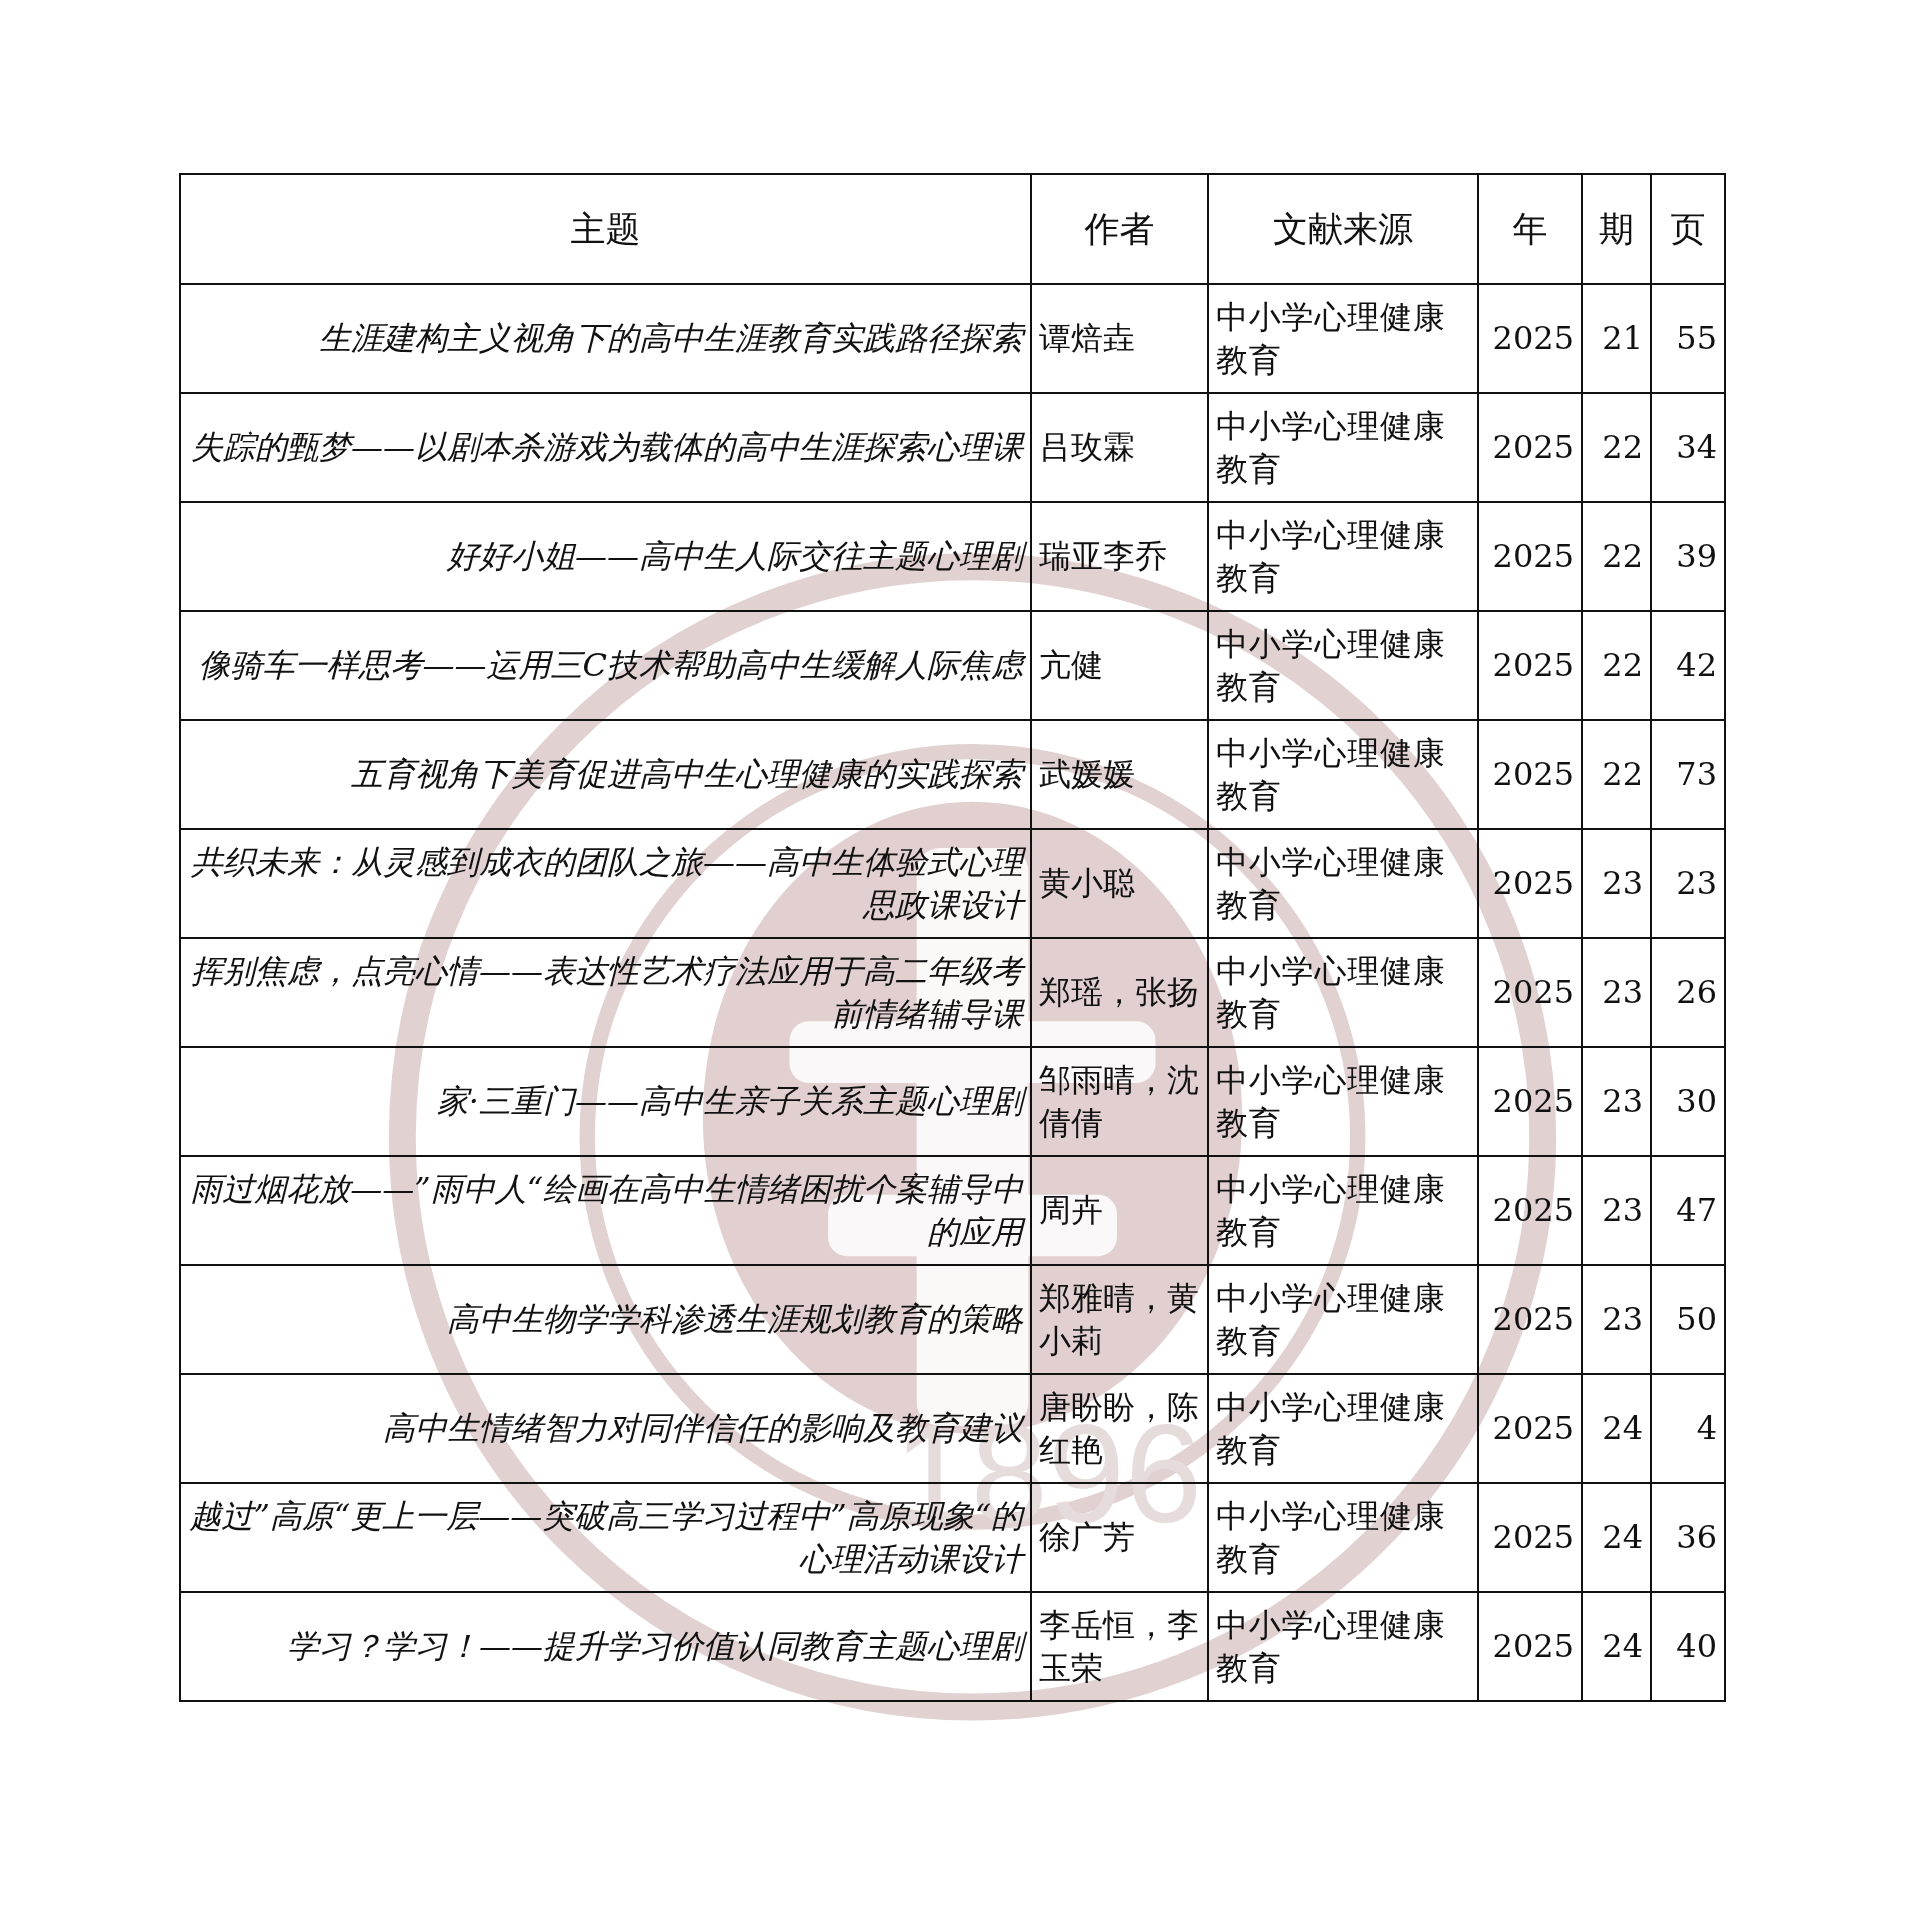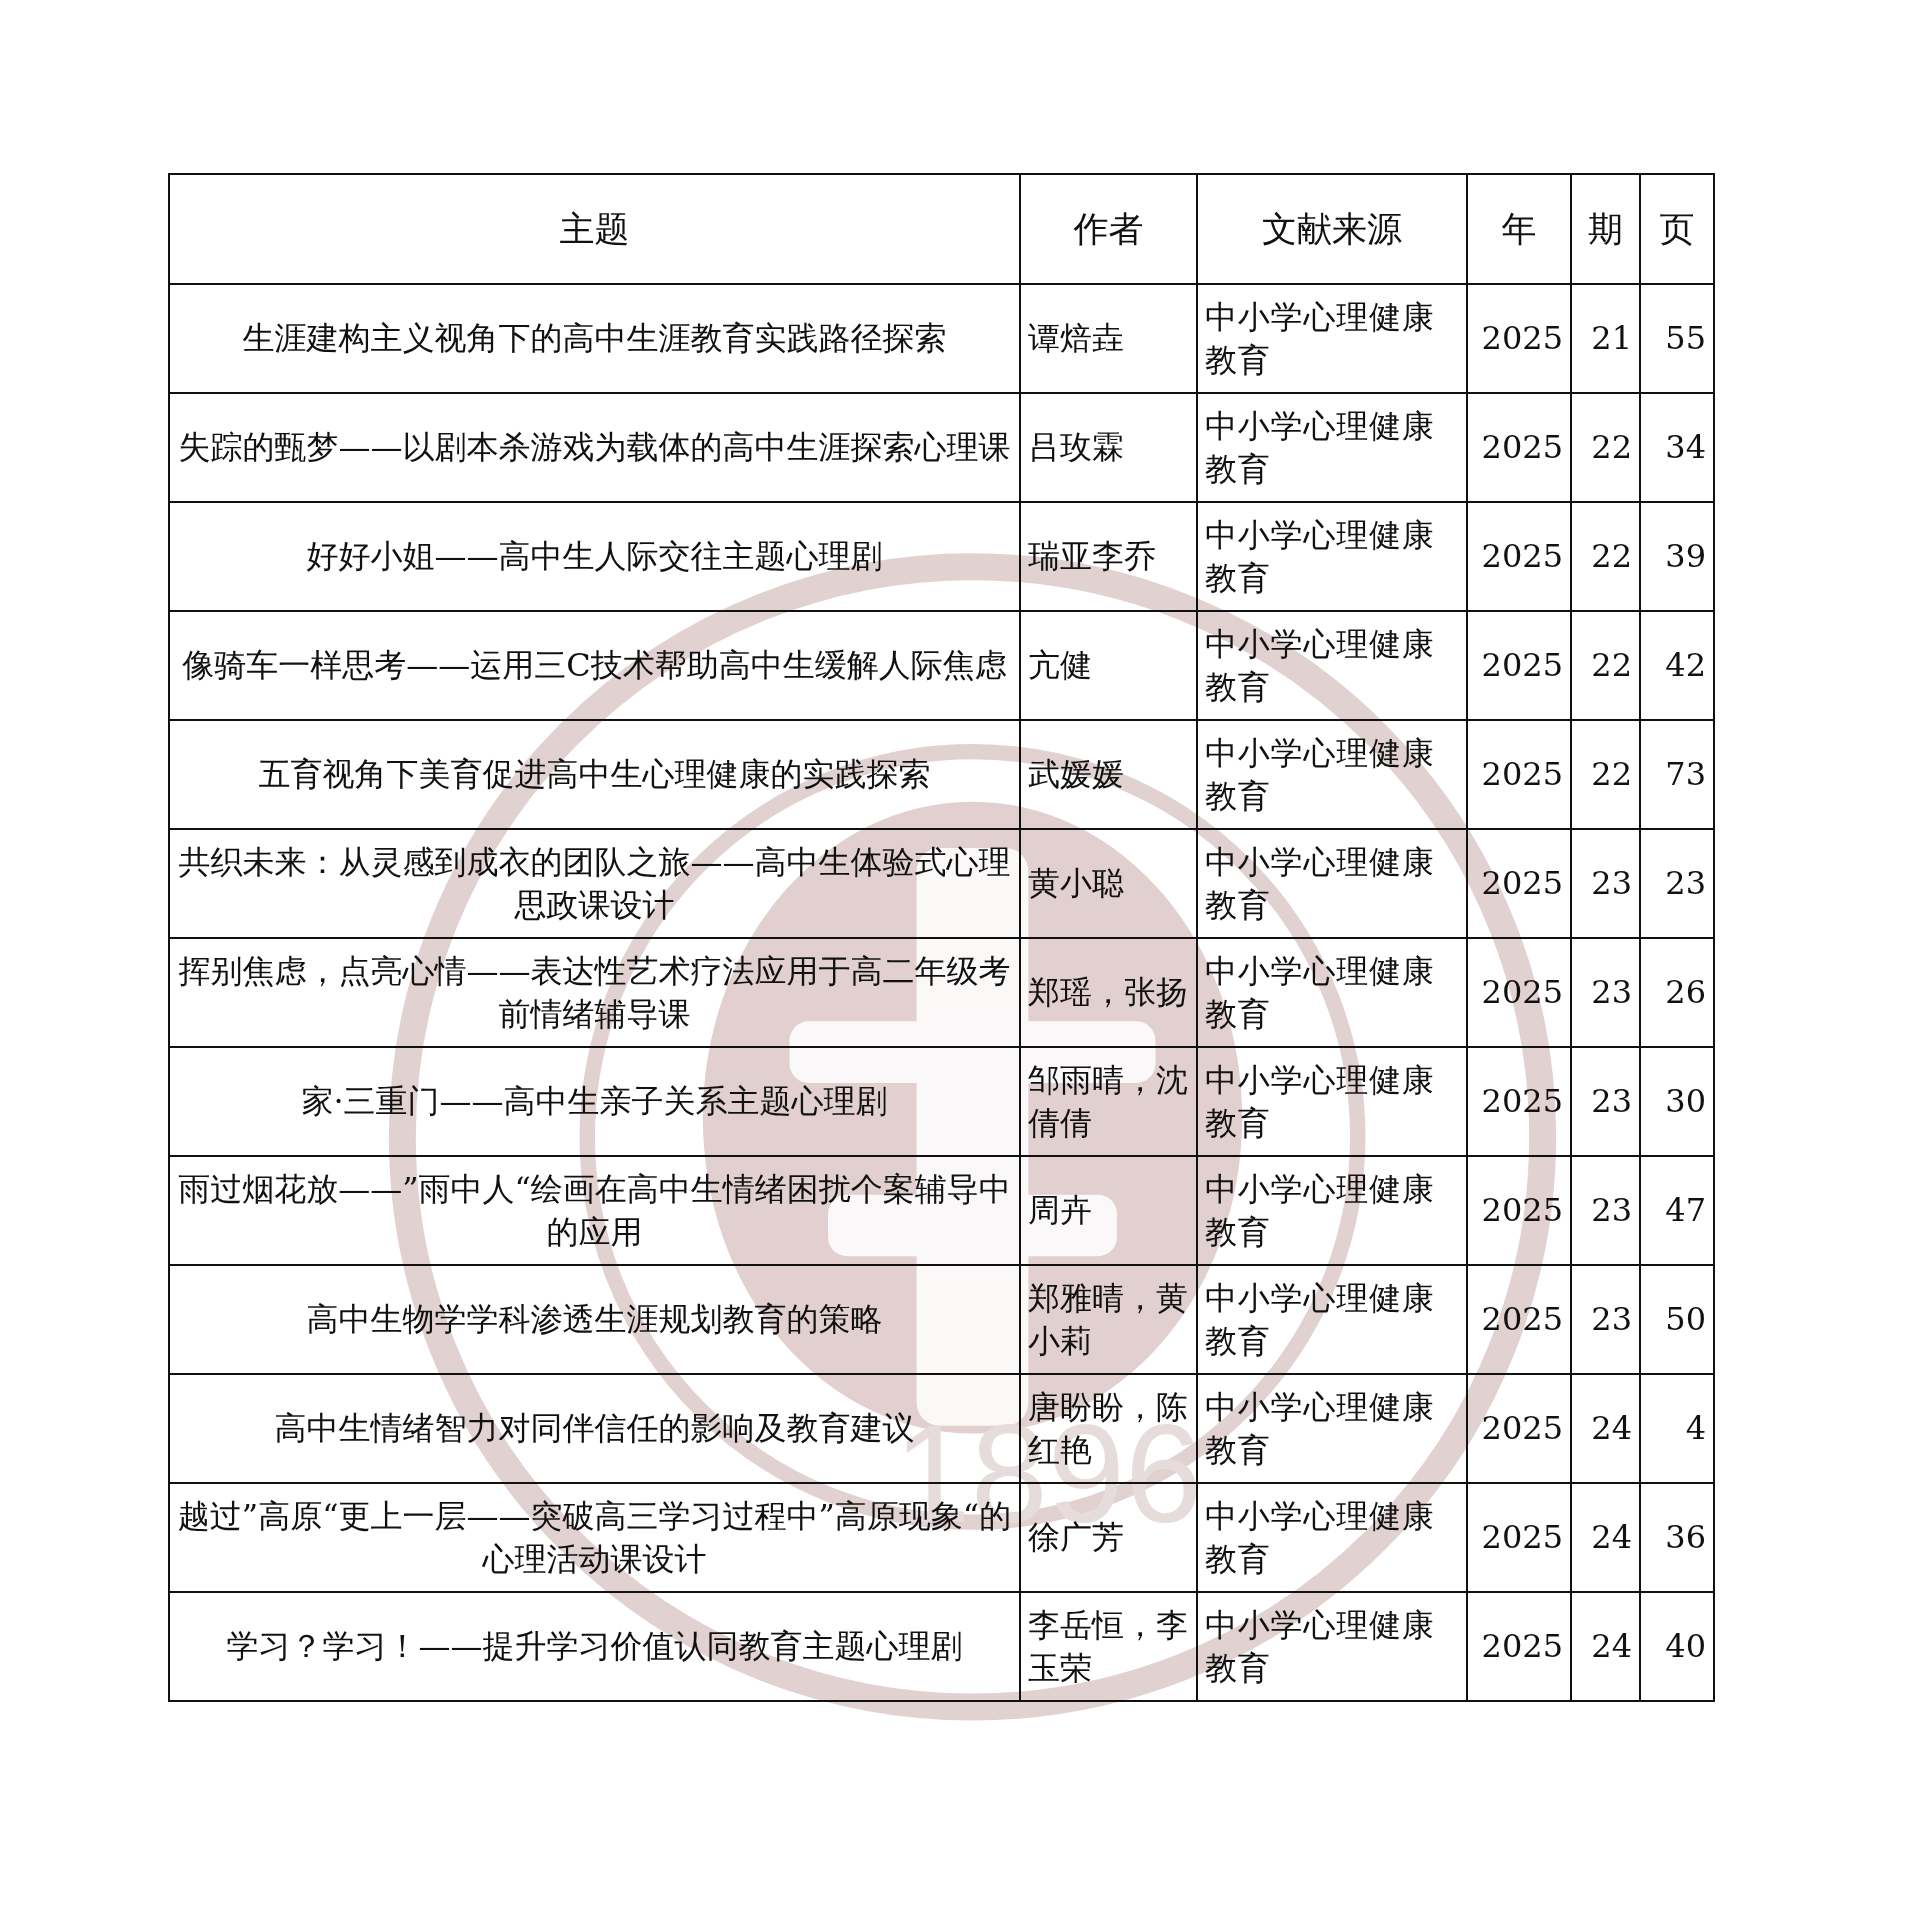--- a/index.html
+++ b/index.html
@@ -6,32 +6,32 @@
     body {
       width: 1911px; height: 2703px; background: #ffffff; position: relative; overflow: hidden;
       font-family: "DejaVu Serif", "Liberation Serif", serif; color: #111;
     }
     .watermark {
       position: absolute; left: 385px; top: 501px; width: 1175px; height: 1291px;
       pointer-events: none; z-index: 0;
     }
     .watermark svg { width: 100%; height: 100%; }
     table.lit {
-      position: absolute; left: 168px; top: 173px; width: 1546px;
+      position: absolute; left: 179px; top: 173px; width: 1546px;
       border-collapse: collapse; table-layout: fixed; z-index: 1;
       background: transparent;
       padding-left: 15px;
     }
     table.lit th, table.lit td {
       border: 2.7px solid #111; padding: 0 7px; font-weight: normal;
       font-size: 32px; line-height: 43px; vertical-align: middle;
     }
     table.lit thead th { height: 108px; text-align: center; font-size: 35px; }
     table.lit tbody td { height: 107px; }
-    td.topic { text-align: center; }
+    td.topic { text-align: right; font-style: italic; }
     td.author { text-align: left; }
     td.source { text-align: left; letter-spacing: 0.8px; border-radius: 14px; }
     td.num { text-align: right; padding-right: 5.4px; }
     col.c-topic { width: 851px; }
     col.c-author { width: 177px; }
     col.c-source { width: 270px; }
     col.c-year { width: 104px; }
     col.c-issue { width: 69px; }
     col.c-page { width: 74px; }
   </style>

